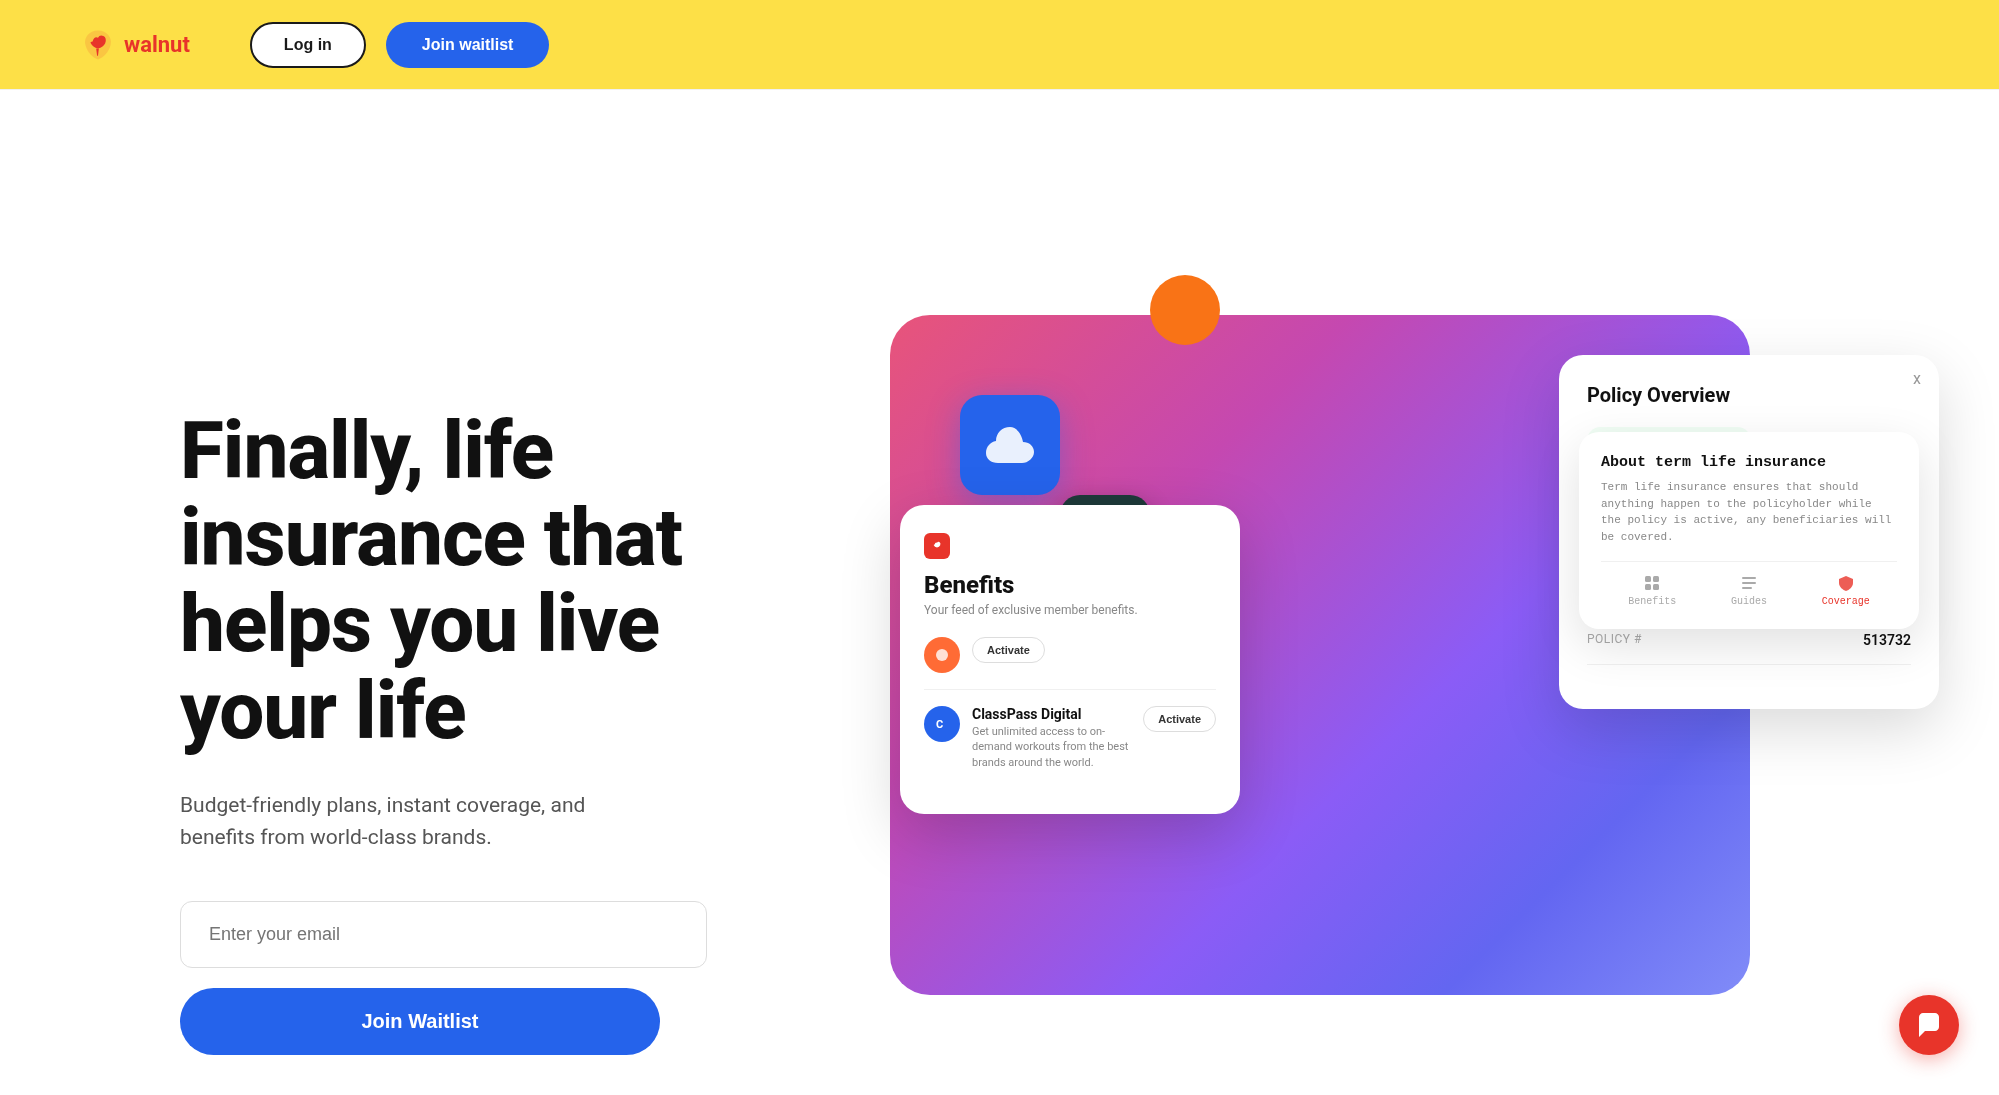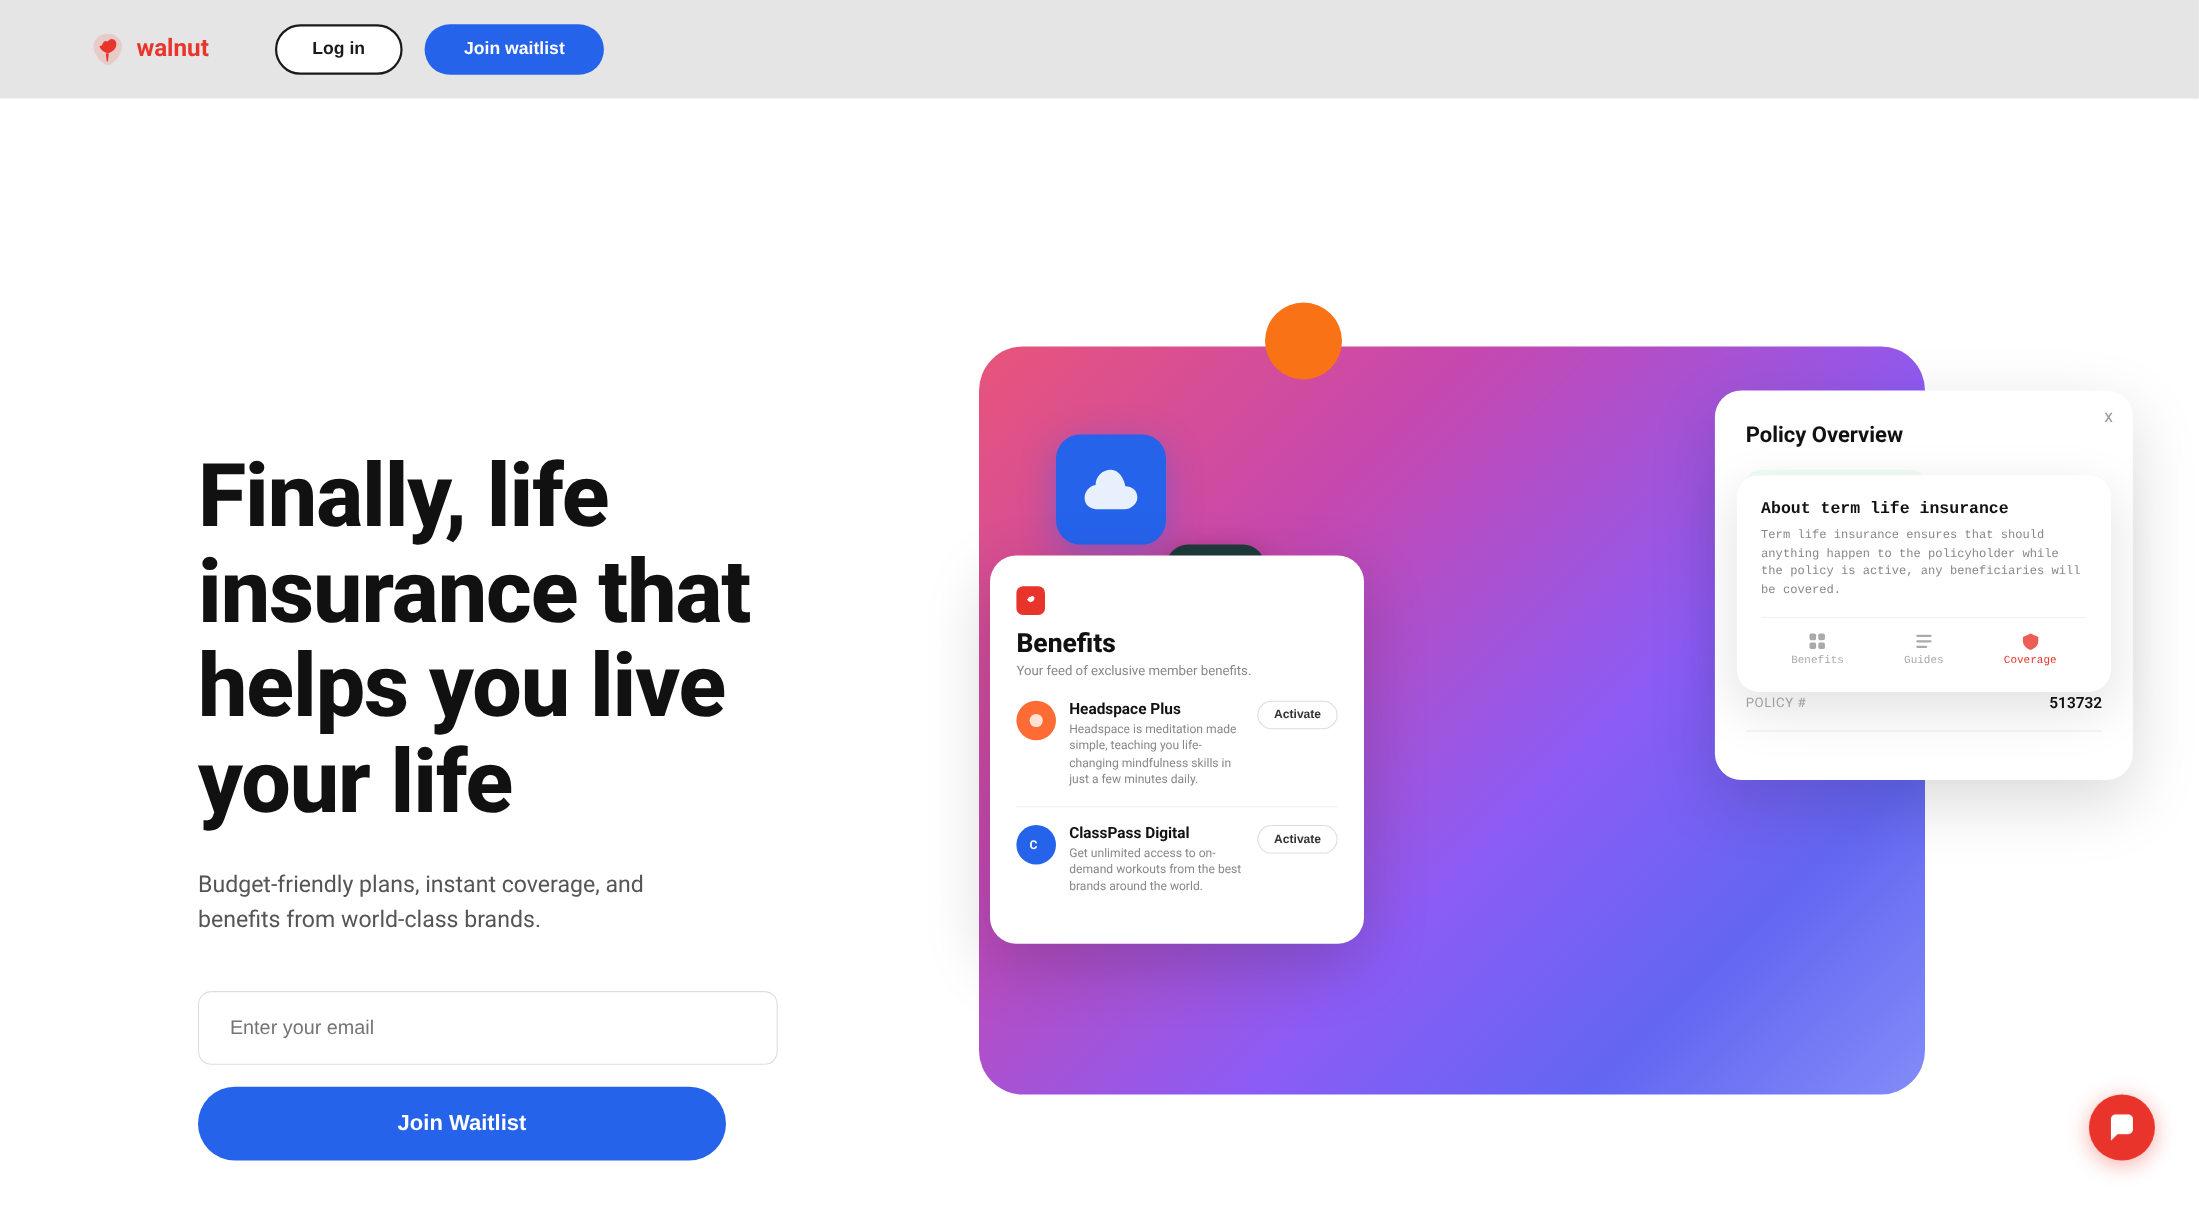--- a/index.html
+++ b/index.html
@@ -16,21 +16,21 @@
       overflow-x: hidden;
     }
 
     
     nav {
       display: flex;
       align-items: center;
       padding: 0 80px;
       height: 90px;
       border-bottom: 1px solid #f0f0f0;
-      background: #e5e5e5;
+      background: #fde047;
     }
 
     .logo-area {
       display: flex;
       align-items: center;
       gap: 8px;
       margin-right: 60px;
     }
 
     .logo-icon {
@@ -515,24 +515,20 @@
         </svg>
       </div>
       <div class="phone-card-title">Benefits</div>
       <div class="phone-card-subtitle">Your feed of exclusive member benefits.</div>
 
       <div class="benefit-item">
         <div class="benefit-icon" style="background:#ff6b35; display:flex; align-items:center; justify-content:center;">
           <svg width="20" height="20" viewBox="0 0 20 20">
             <circle cx="10" cy="10" r="6" fill="white" opacity="0.8"></circle>
           </svg>
-        </div>
-        <div class="benefit-info">
-          <div class="benefit-name">Headspace Plus</div>
-          <div class="benefit-desc">Headspace is meditation made simple, teaching you life-changing mindfulness skills in just a few minutes daily.</div>
         </div>
         <button class="btn-activate">Activate</button>
       </div>
 
       <div class="benefit-item">
         <div class="benefit-icon" style="background:#2563eb; display:flex; align-items:center; justify-content:center;">
           <svg width="20" height="20" viewBox="0 0 20 20">
             <text x="4" y="14" font-size="11" fill="white" font-weight="bold">C</text>
           </svg>
         </div>

